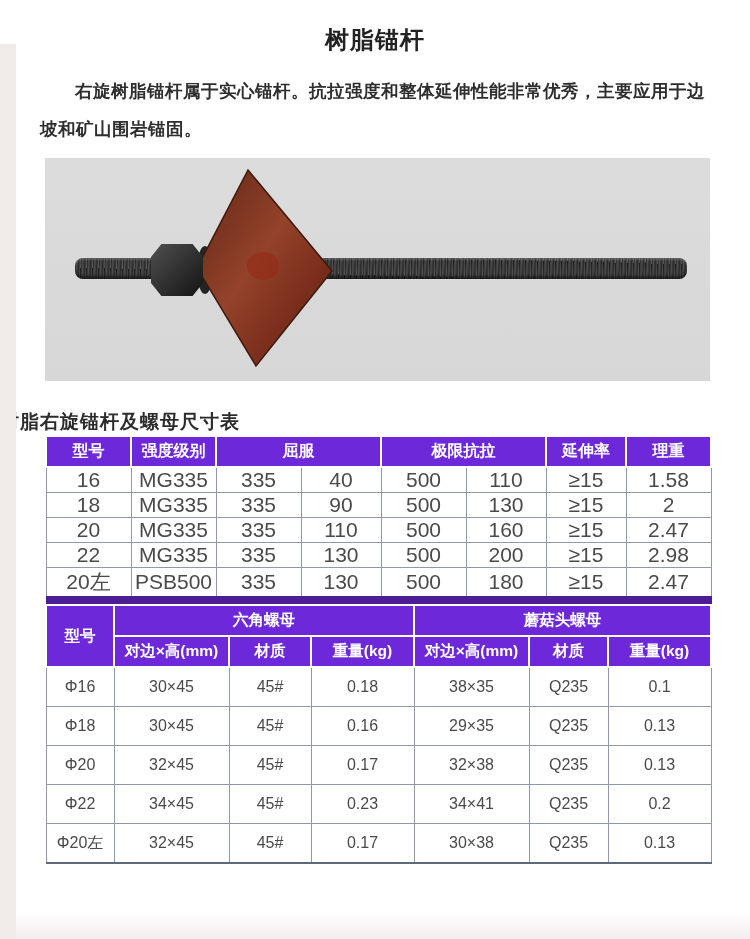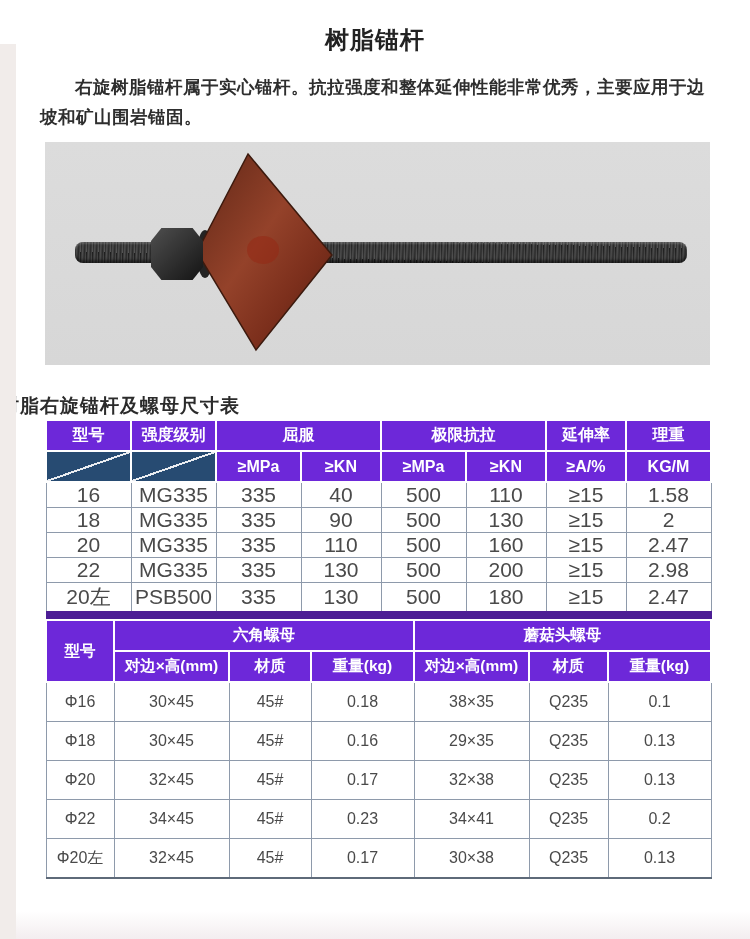--- a/index.html
+++ b/index.html
@@ -7,21 +7,21 @@
     width:750px; height:939px; background:#ffffff; position:relative; overflow:hidden;
     font-family:"Liberation Sans","DejaVu Sans",sans-serif;
   }
   .left-strip { position:absolute; left:0; top:44px; width:16px; height:895px; background:#f1ecea; }
   .bottom-strip { position:absolute; left:16px; bottom:0; width:734px; height:28px;
     background:linear-gradient(#ffffff,#f3edef); }
 
   .page-title { margin:8px; padding-top:16px; text-align:center; font-size:24px; font-weight:700;
     color:#222; letter-spacing:1px; }
 
-  .intro { width:672px; margin:16px 38px 0 40px; font-size:17.5px; line-height:30px;
+  .intro { width:672px; margin:16px 38px 0 40px; font-size:17.5px; line-height:38px;
     color:#2e2e2e; font-weight:600; text-indent:2em; letter-spacing:.5px; }
 
   
   .photo { position:relative; width:665px; height:223px; margin:10px 0 0 45px;
     background:linear-gradient(180deg,#dcdcdc,#d7d7d7); }
   .rod { position:absolute; left:30px; top:100px; width:612px; height:21px; border-radius:8px;
     background:repeating-linear-gradient(93deg,#1e1e1e 0px,#4e4e4e 2px,#2a2a2a 4px,#555 6px);
     box-shadow:inset 0 2px 2px rgba(255,255,255,.18), inset 0 -3px 3px rgba(0,0,0,.5);
     z-index:1; }
   .washer { position:absolute; left:152px; top:88px; width:16px; height:48px; background:#242424;
@@ -97,30 +97,20 @@
   </colgroup>
   <thead>
     <tr>
       <th>型号</th>
       <th>强度级别</th>
       <th colspan="2">屈服</th>
       <th colspan="2">极限抗拉</th>
       <th>延伸率</th>
       <th>理重</th>
     </tr>
-    <tr>
-      <th class="diag"></th>
-      <th class="diag2"></th>
-      <th>≥MPa</th>
-      <th>≥KN</th>
-      <th>≥MPa</th>
-      <th>≥KN</th>
-      <th>≥A/%</th>
-      <th>KG/M</th>
-    </tr>
   </thead>
   <tbody>
     <tr>
       <td>16</td>
       <td>MG335</td>
       <td>335</td>
       <td>40</td>
       <td>500</td>
       <td>110</td>
       <td>≥15</td>

